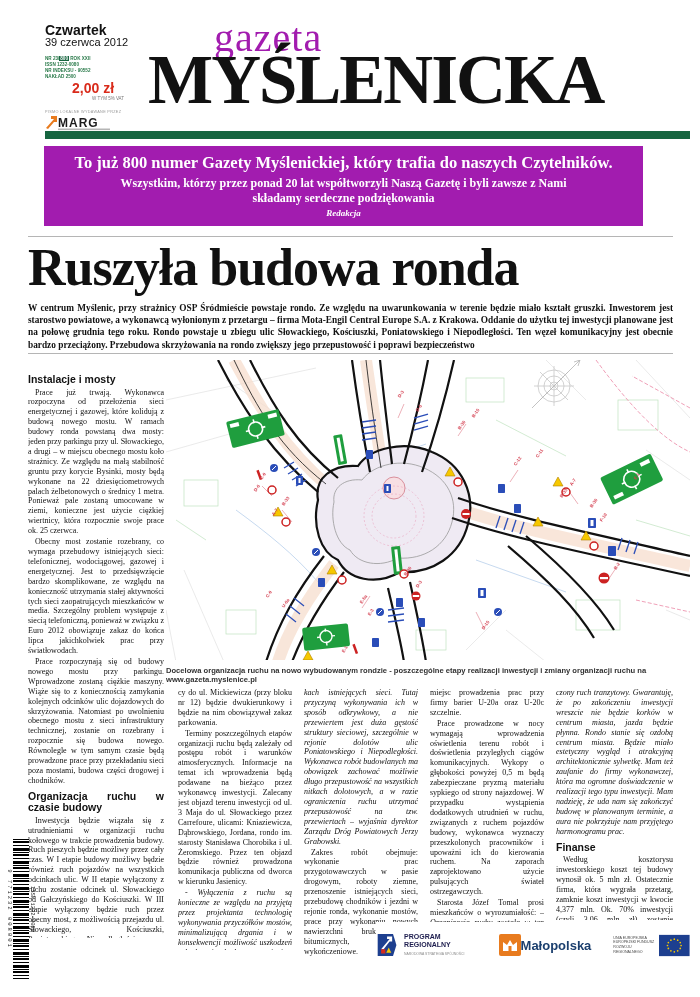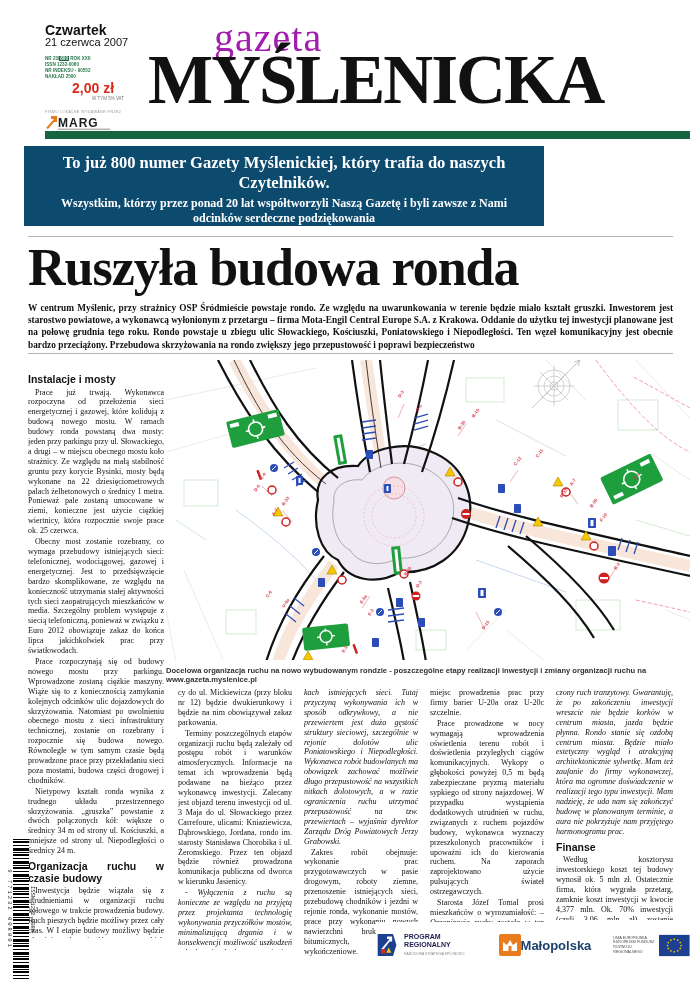--- a/index.html
+++ b/index.html
@@ -14,21 +14,21 @@
   .mh-issue .badge{background:#166540;color:#fff;padding:0 1px;}
   .mh-price{left:72px;top:80px;font-family:"Liberation Sans",sans-serif;font-weight:bold;font-size:14px;color:#d92b1b;}
   .mh-vat{left:92px;top:96px;font-family:"Liberation Sans",sans-serif;font-size:4.5px;color:#7a7a7a;}
   .mh-pubnote{left:45px;top:110px;font-family:"Liberation Sans",sans-serif;font-size:3.8px;color:#9a9a9a;letter-spacing:.3px;}
   .marg{left:45px;top:115px;width:70px;height:16px;}
   .title-small{left:214px;top:14px;font-size:40px;color:#a21caf;letter-spacing:1px;}
   .title-main{left:148px;top:44px;font-size:69px;font-weight:bold;letter-spacing:-2px;line-height:72px;}
   .green-bar{left:45px;top:131px;width:645px;height:8px;background:#166540;}
 
   
-  .banner{left:24px;top:146px;width:520px;height:80px;background:#0c4a6e;color:#fff;text-align:center;}
+  .banner{left:44px;top:146px;width:599px;height:80px;background:#a21caf;color:#fff;text-align:center;}
   .banner .l1{font-size:16.5px;font-weight:bold;margin-top:7px;}
   .banner .l2{font-size:12px;font-weight:bold;margin-top:3px;}
   .banner .l3{font-size:12px;font-weight:bold;}
   .banner .sig{font-size:9px;font-style:italic;font-weight:bold;margin-top:2px;}
 
   
   .rule{background:#b5b5b5;height:1px;left:28px;width:645px;}
   .headline{left:28px;top:240px;font-size:52px;font-weight:bold;letter-spacing:-1px;line-height:56px;}
   .lead{left:28px;top:302px;width:645px;font-size:9.3px;font-weight:bold;line-height:12.2px;text-align:justify;}
 
@@ -64,21 +64,21 @@
   .bc-issn{font-family:"Liberation Mono",monospace;font-size:5.5px;color:#222;text-align:center;}
   .bc-bars{height:16px;background:repeating-linear-gradient(90deg,#000 0 1px,#fff 1px 2px,#000 2px 4px,#fff 4px 6px,#000 6px 7px,#fff 7px 9px,#000 9px 12px,#fff 12px 13px);}
   .bc-digits{font-family:"Liberation Mono",monospace;font-size:5.5px;color:#222;text-align:center;letter-spacing:2px;}
 </style>
 </head>
 <body>
 
 <div class="page">
 
   <div class="abs mh-weekday">Czwartek</div>
-  <div class="abs mh-date">21 czerwca 2007</div>
+  <div class="abs mh-date">39 czerwca 2012</div>
   <div class="abs mh-issue">
     <div><span>NR 23/</span><span class="badge">800</span><span> ROK XXII</span></div>
     <div>ISSN 1232-0080</div>
     <div>NR INDEKSU - 90552</div>
     <div>NAKŁAD 2500</div>
   </div>
   <div class="abs mh-price">2,00 zł</div>
   <div class="abs mh-vat">W TYM 5% VAT</div>
   <div class="abs mh-pubnote">PISMO LOKALNE WYDAWANE PRZEZ</div>
   <div class="abs marg">
@@ -88,35 +88,34 @@
       <rect x="13" y="13.5" width="52" height="1.6" fill="#b5b5b5"></rect>
     </svg>
   </div>
   <div class="abs title-small">gazeta</div>
   <div class="abs title-main">MYŚLENICKA</div>
   <div class="abs green-bar"></div>
 
   <div class="abs banner">
     <div class="l1">To już 800 numer Gazety Myślenickiej, który trafia do naszych Czytelników.</div>
     <div class="l2">Wszystkim, którzy przez ponad 20 lat współtworzyli Naszą Gazetę i byli zawsze z Nami</div>
-    <div class="l3">odcinków serdeczne podziękowania</div>
+    <div class="l3">składamy serdeczne podziękowania</div>
     <div class="sig">Redakcja</div>
   </div>
 
   <div class="abs rule" style="top:236px"></div>
   <div class="abs headline">Ruszyła budowa ronda</div>
   <div class="abs lead">W centrum Myślenic, przy strażnicy OSP Śródmieście powstaje rondo. Ze względu na uwarunkowania w terenie będzie miało kształt gruszki. Inwestorem jest starostwo powiatowe, a wykonawcą wyłonionym z przetargu – firma Mota-Engil Central Europe S.A. z Krakowa. Oddanie do użytku tej inwestycji planowane jest na połowę grudnia tego roku. Rondo powstaje u zbiegu ulic Słowackiego, Kościuszki, Poniatowskiego i Niepodległości. Ten węzeł komunikacyjny jest obecnie bardzo przeciążony. Przebudowa skrzyżowania na rondo zwiększy jego przepustowość i poprawi bezpieczeństwo</div>
   <div class="abs rule" style="top:353px"></div>
 
   <div class="abs col col1">
     <div class="crosshead" style="margin-top:12px">Instalacje i mosty</div>
     <p>Prace już trwają. Wykonawca rozpoczyna od przełożenia sieci energetycznej i gazowej, które kolidują z budową nowego mostu. W ramach budowy ronda powstaną dwa mosty: jeden przy parkingu przy ul. Słowackiego, a drugi – w miejscu obecnego mostu koło strażnicy. Ze względu na małą stabilność gruntu przy korycie Bysinki, mosty będą wykonane na 22 dziesięciometrowych palach żelbetonowych o średnicy 1 metra. Ponieważ pale zostaną umocowane w ziemi, konieczne jest użycie ciężkiej wiertnicy, która rozpocznie swoje prace ok. 25 czerwca.</p>
     <p>Obecny most zostanie rozebrany, co wymaga przebudowy istniejących sieci: telefonicznej, wodociągowej, gazowej i energetycznej. Jest to przedsięwzięcie bardzo skomplikowane, ze względu na konieczność utrzymania stałej aktywności tych sieci zaopatrujących mieszkańców w media. Szczególny problem występuje z siecią telefoniczną, ponieważ w związku z Euro 2012 obowiązuje zakaz do końca lipca jakichkolwiek prac przy światłowodach.</p>
     <p>Prace rozpoczynają się od budowy nowego mostu przy parkingu. Wprowadzone zostaną ciężkie maszyny. Wiąże się to z koniecznością zamykania kolejnych odcinków ulic dojazdowych do skrzyżowania. Natomiast po uwolnieniu obecnego mostu z sieci infrastruktury technicznej, zostanie on rozebrany i rozpocznie się budowa nowego. Równolegle w tym samym czasie będą prowadzone prace przy przekładaniu sieci poza mostami, budowa części drogowej i chodników.</p>
-    <p>Nietypowy kształt ronda wynika z trudnego układu przestrzennego skrzyżowania. „gruszka” powstanie z dwóch połączonych kół: większe o średnicy 34 m od strony ul. Kościuszki, a mniejsze od strony ul. Niepodległości o średnicy 24 m.</p>
     <div class="crosshead">Organizacja ruchu w czasie budowy</div>
     <p>Inwestycja będzie wiązała się z utrudnieniami w organizacji ruchu kołowego w trakcie prowadzenia budowy. Ruch pieszych będzie możliwy przez cały czas. W I etapie budowy możliwy będzie również ruch pojazdów na wszystkich odcinkach ulic. W II etapie wyłączony z ruchu zostanie odcinek ul. Słowackiego od Gałczyńskiego do Kościuszki. W III etapie wyłączony będzie ruch przez obecny most, z możliwością przejazdu ul. Słowackiego, Kościuszki, Poniatowskiego, Niepodległości oraz z Niepodległości wjazd w Słowackiego w kierunku zakopianki. W IV etapie dodatkowo wyłączony zostanie przejazd ul. Niepodległości w ul. Słowackiego w kierunku zakopianki. W V etapie przywrócony zostanie ruch z ul. Niepodległości w Słowackiego, natomiast zamknięta będzie ul. Poniatowskiego. Od II do V etapu odcinek ul. Słowackiego od strażni-</p>
   </div>
 
   <div class="abs map">
     <svg width="524" height="300" viewBox="0 0 524 300">
 
       <g stroke="#dcdcdc" stroke-width="0.6" fill="none">
         <path d="M0 40 L150 8"></path>
           <path d="M0 92 L120 58"></path>

